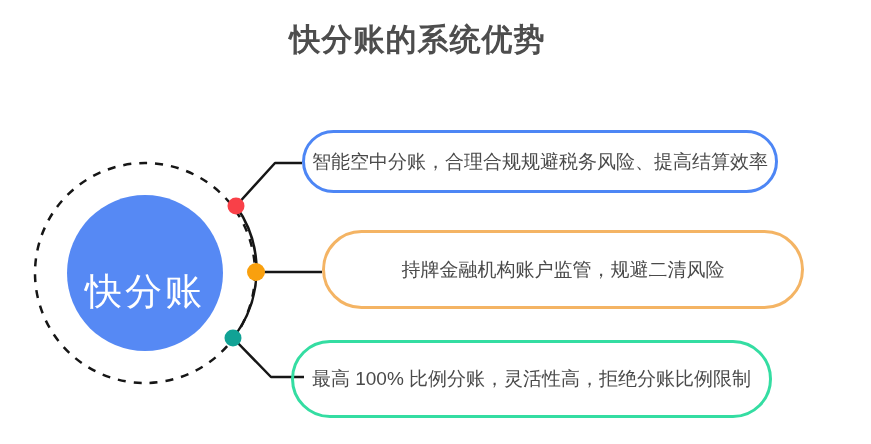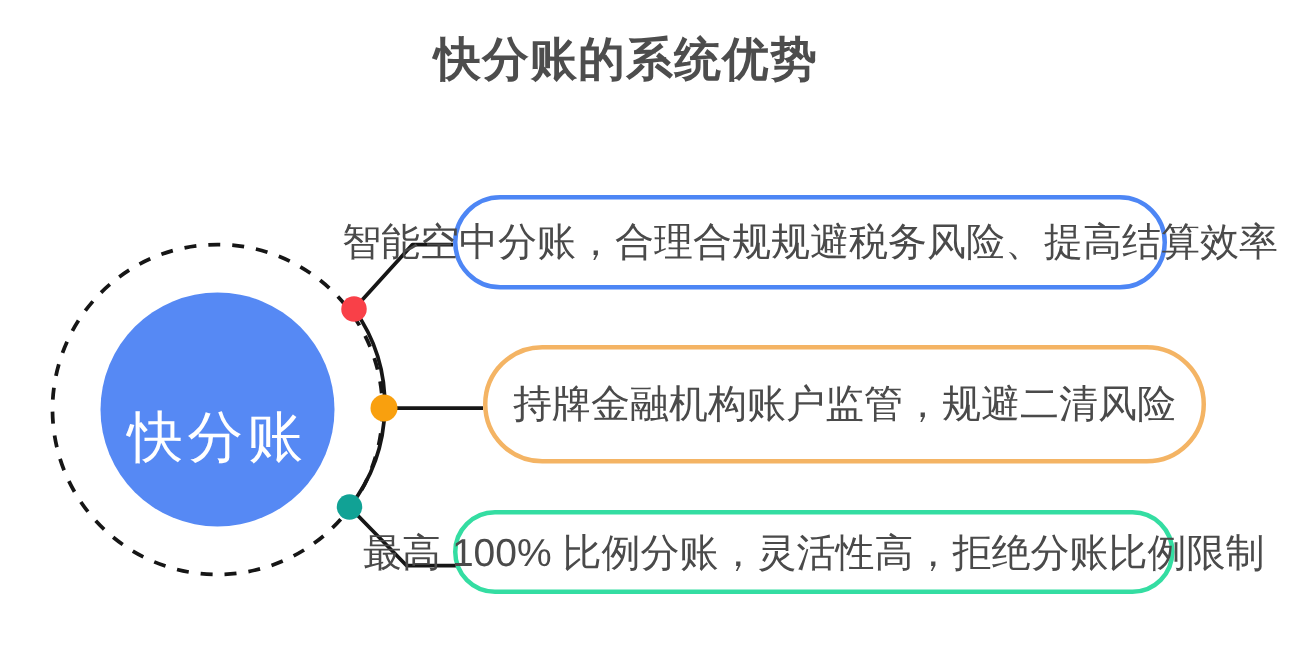--- a/index.html
+++ b/index.html
@@ -42,29 +42,29 @@
     white-space: nowrap;
   }
   .pill {
     position: absolute;
     box-sizing: border-box;
     border: 3px solid #888;
     border-radius: 999px;
     display: flex;
     align-items: center;
     justify-content: center;
-    font-size: 26px;
+    font-size: 19px;
     font-weight: 500;
     color: #4a4a4a;
     text-align: center;
     white-space: nowrap;
   }
   .pill-1 { left: 302px; top: 130px; width: 476px; height: 63px; }
   .pill-2 { left: 322px; top: 230px; width: 482px; height: 79px; text-align: center; }
-  .pill-3 { left: 302px; top: 340px; width: 481px; height: 56px; }
+  .pill-3 { left: 291px; top: 340px; width: 481px; height: 78px; }
 </style>
 </head>
 <body>
 
 <div class="stage">
 
   <div class="diagram-title" style="color: rgb(77, 77, 77);">快分账的系统优势</div>
 
   <svg class="svg-layer" width="871" height="444" viewBox="0 0 871 444">
 

